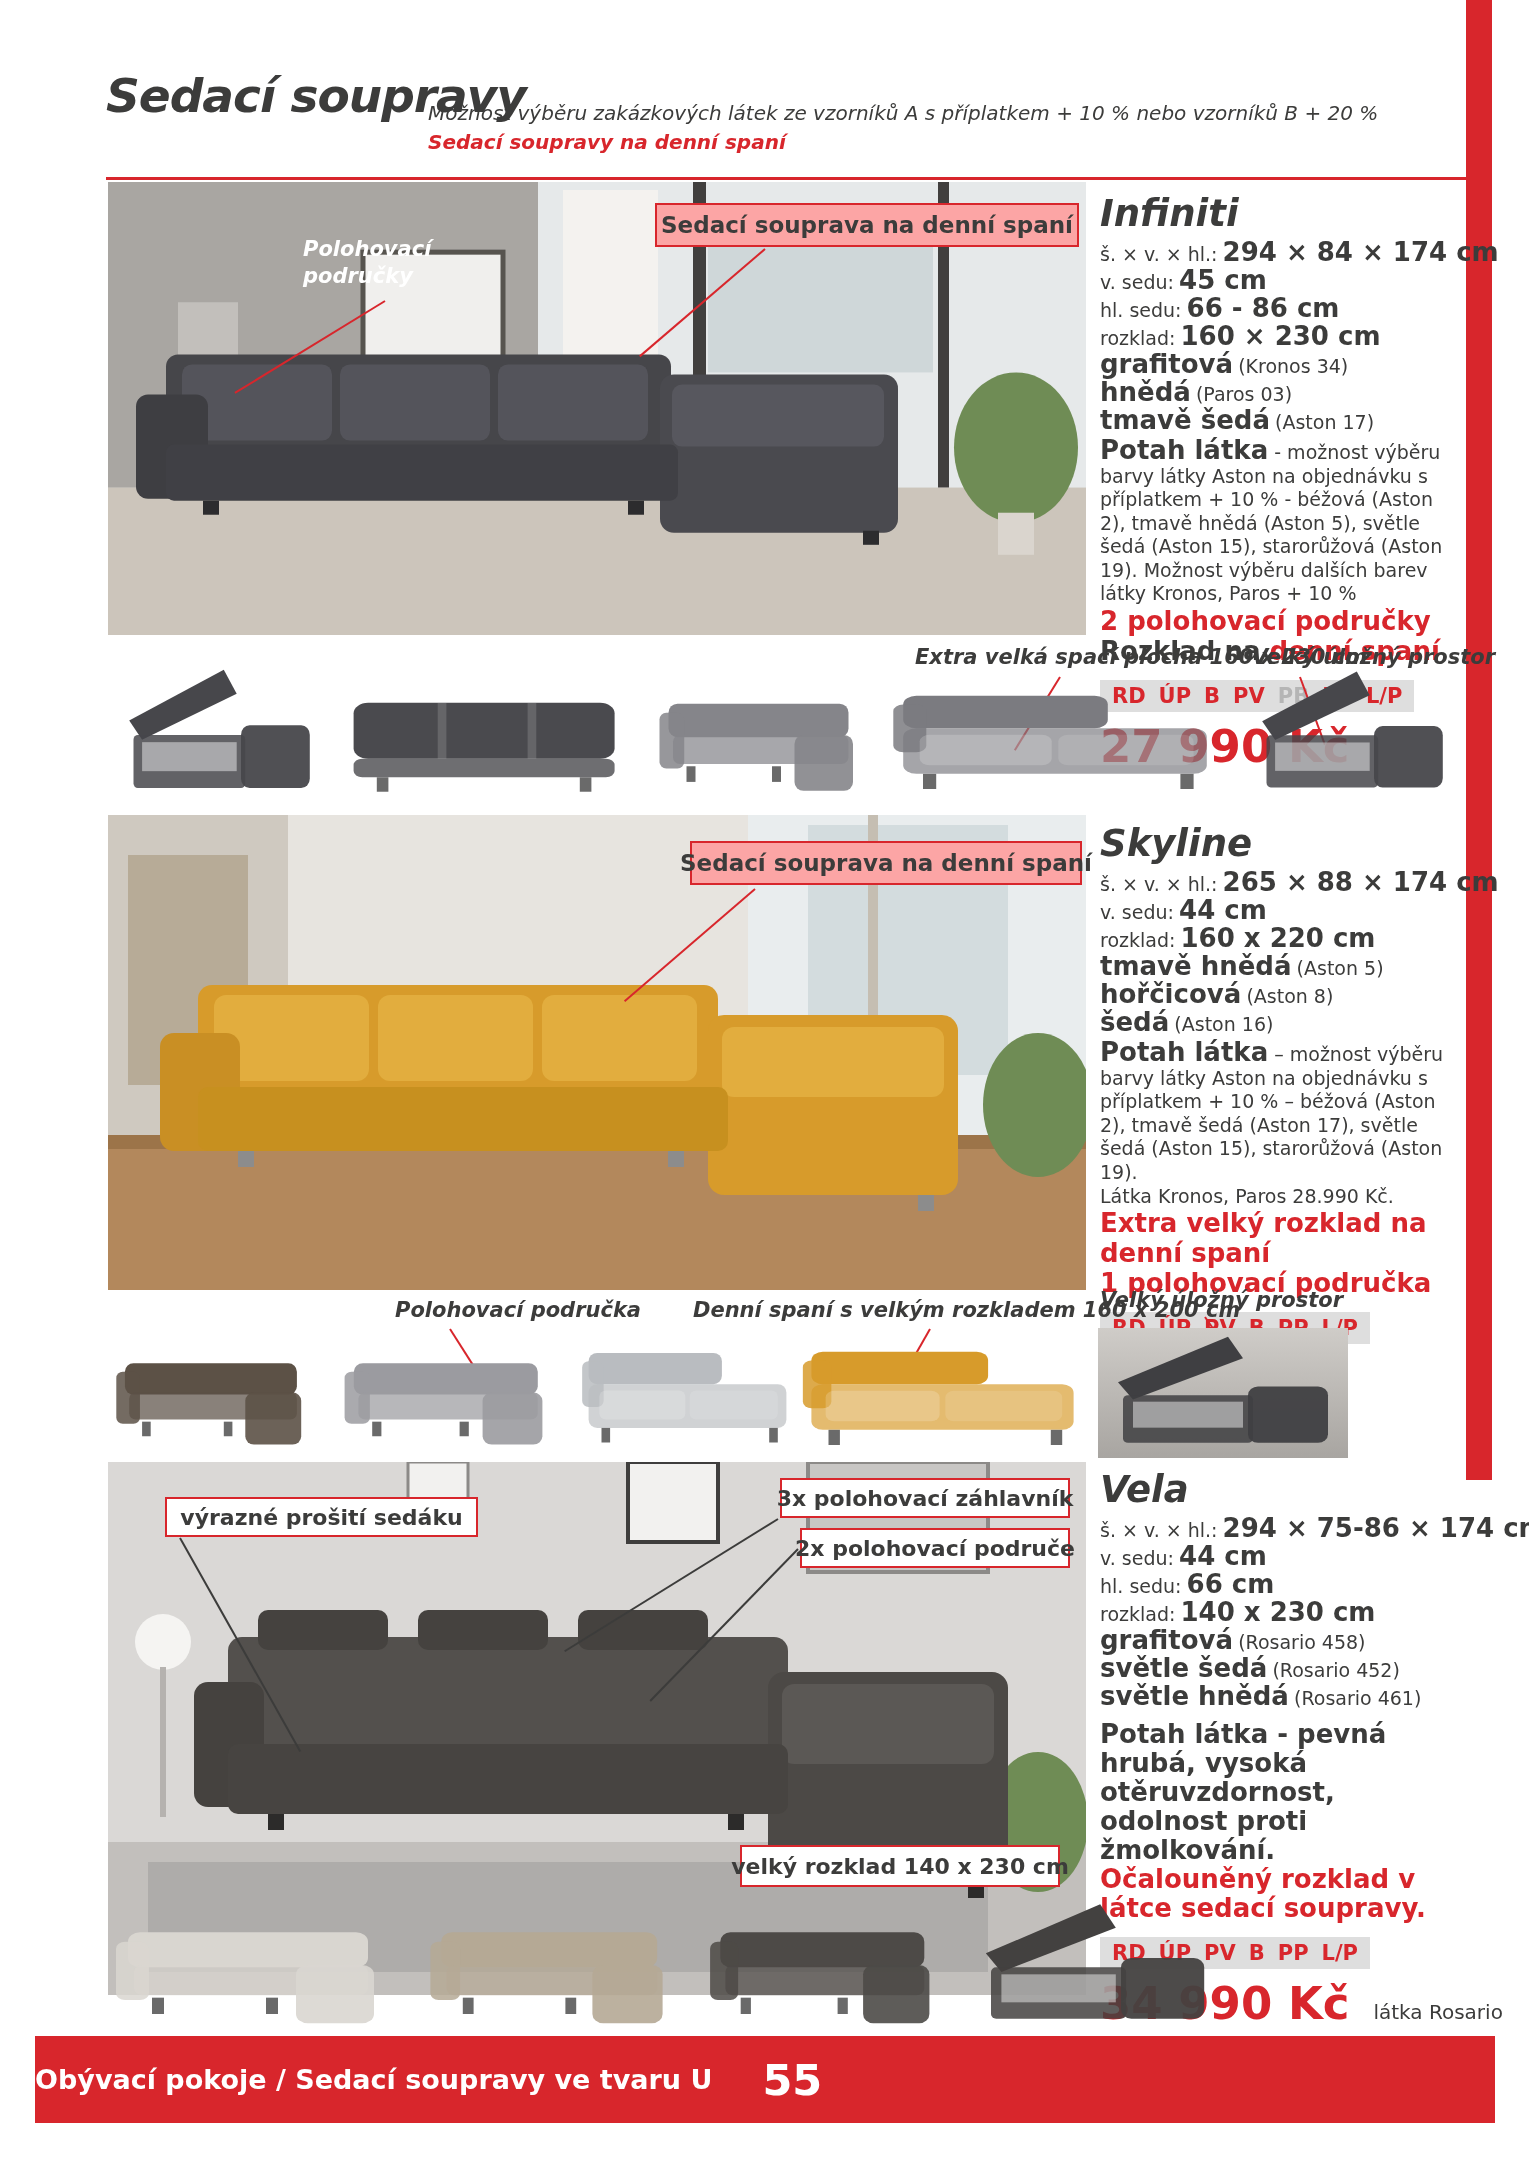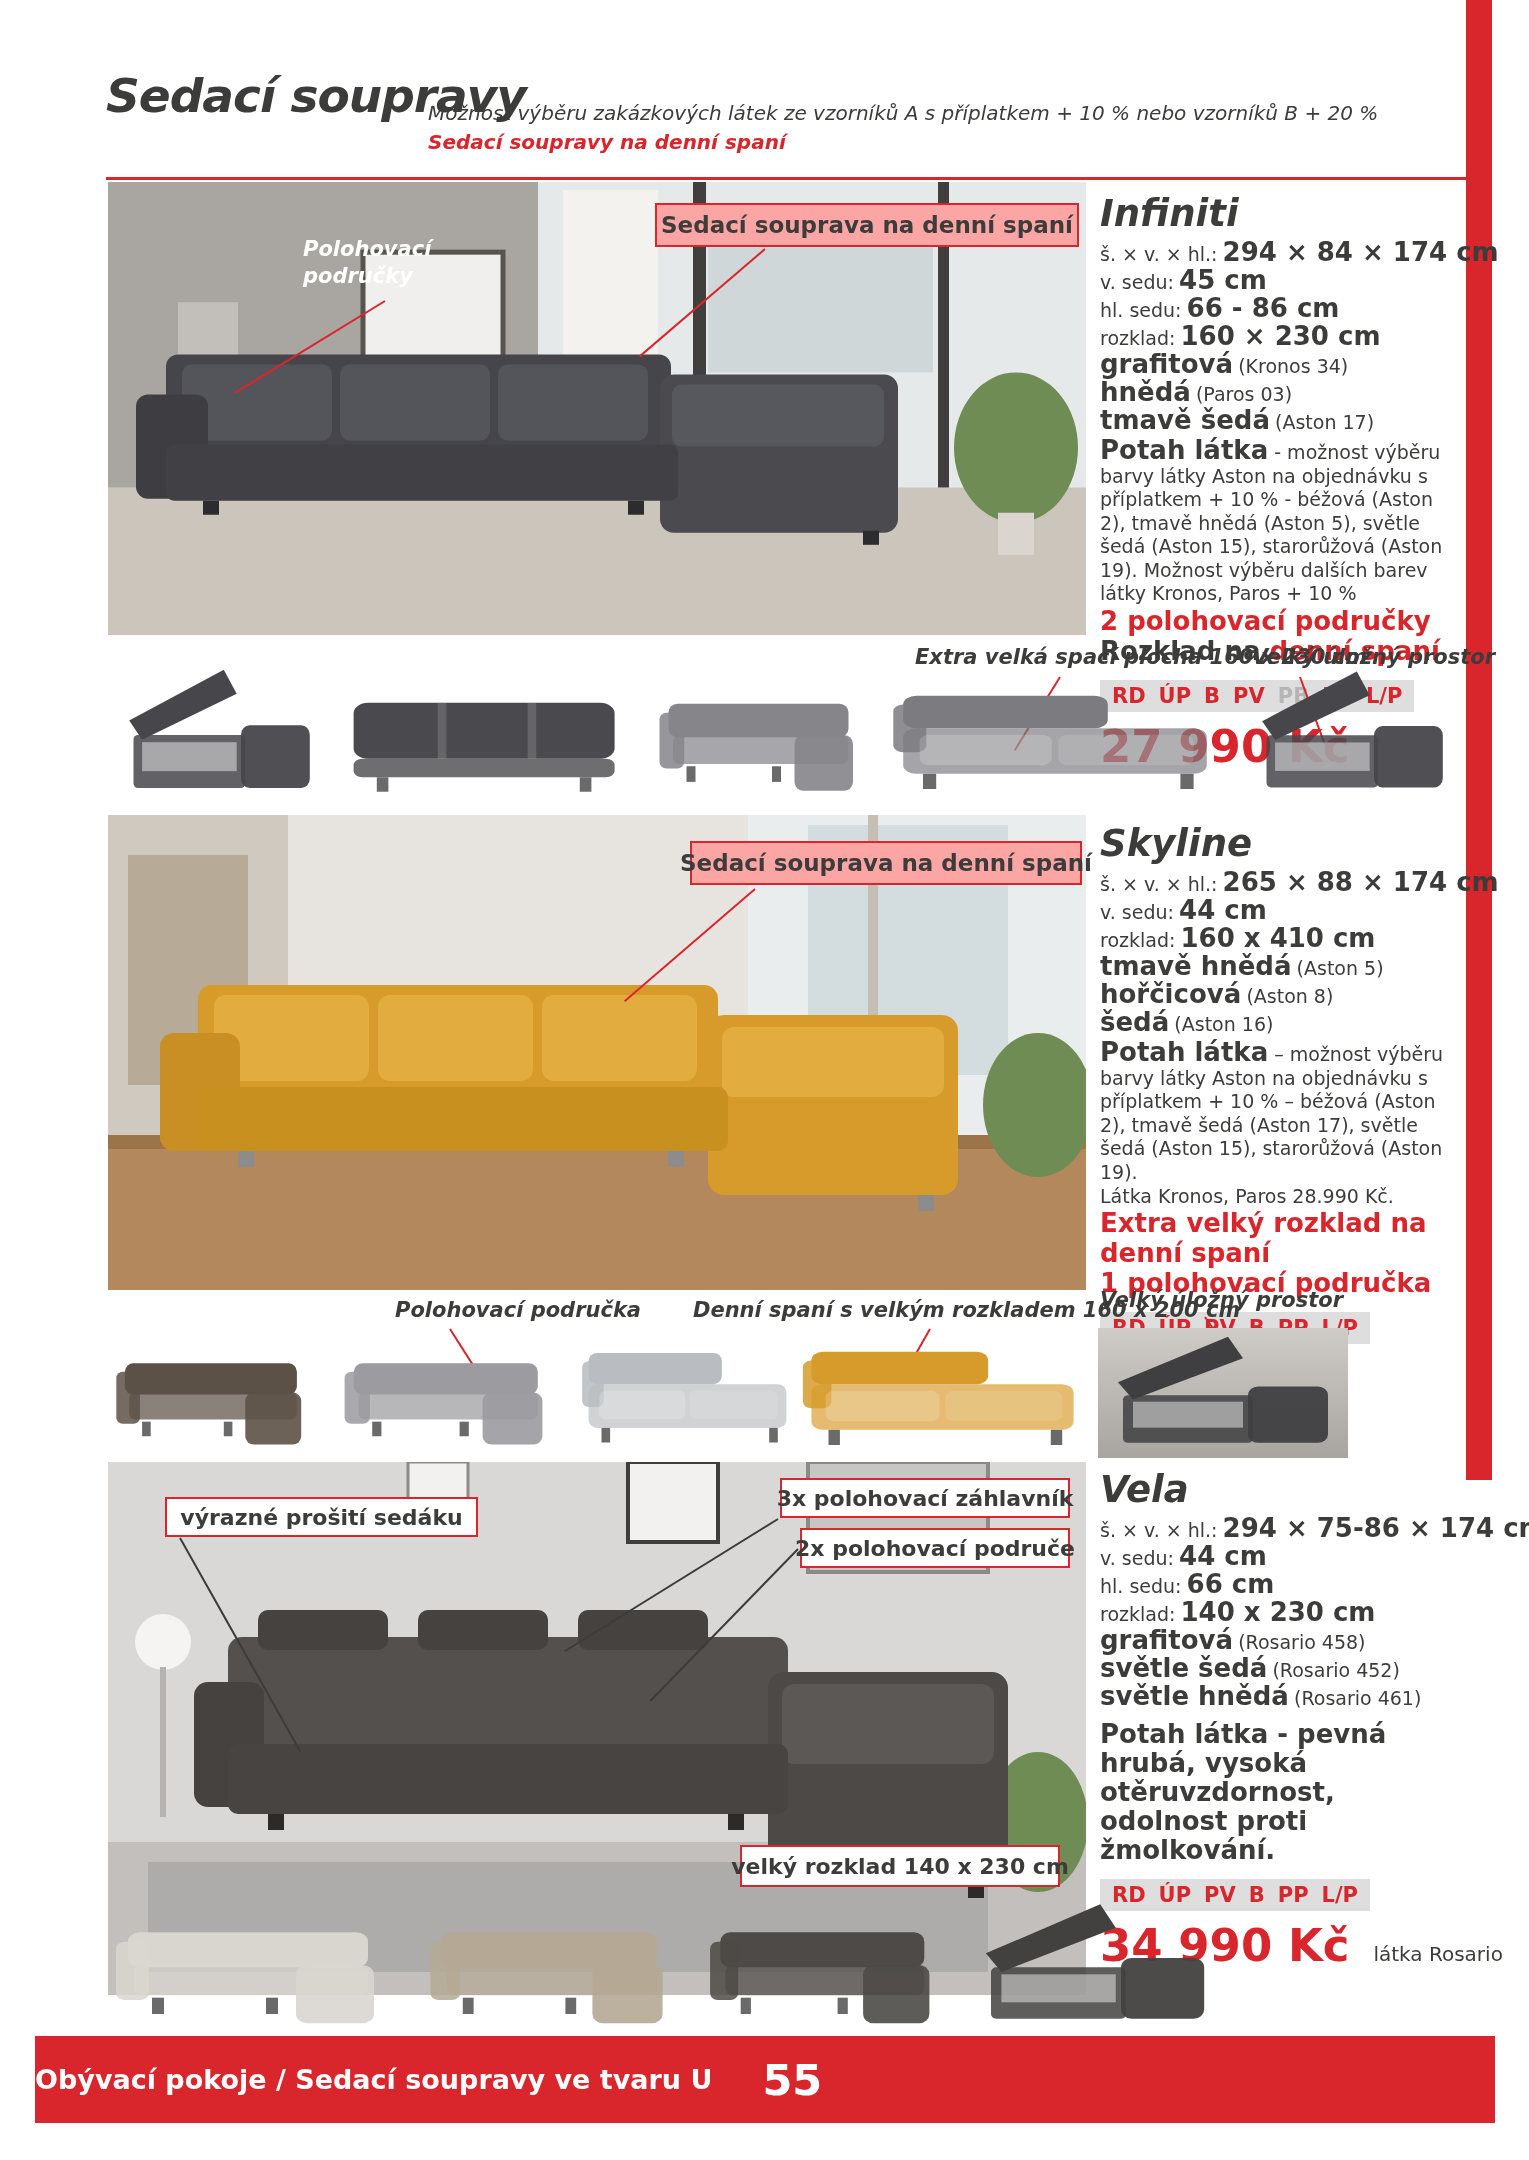--- a/index.html
+++ b/index.html
@@ -226,21 +226,21 @@
       </g>
     </svg>
   </div>
   <div class="plabel" style="left:690px;top:841px;width:392px;height:44px">Sedací souprava na denní spaní</div>
   <div class="ld r" style="left:755px;top:888px;width:172px;transform:rotate(139.3deg)"></div>
 
   <div class="col" style="top:822px">
     <div class="prod-name">Skyline</div>
     <div class="spec"><span class="lbl">š. × v. × hl.:</span> <span class="val">265 × 88 × 174 cm</span></div>
     <div class="spec"><span class="lbl">v. sedu:</span> <span class="val">44 cm</span></div>
-    <div class="spec"><span class="lbl">rozklad:</span> <span class="val">160 x 410 cm</span></div>
+    <div class="spec"><span class="lbl">rozklad:</span> <span class="val">160 x 220 cm</span></div>
     <div class="cline"><span class="cname">tmavě hnědá</span> <span class="ccode">(Aston 5)</span></div>
     <div class="cline"><span class="cname">hořčicová</span> <span class="ccode">(Aston 8)</span></div>
     <div class="cline"><span class="cname">šedá</span> <span class="ccode">(Aston 16)</span></div>
     <div class="para"><span class="fab-lead">Potah látka</span><span> – možnost výběru barvy látky Aston na objednávku s příplatkem + 10 % – béžová (Aston 2), tmavě šedá (Aston 17), světle šedá (Aston 15), starorůžová (Aston 19).</span></div>
     <div class="fab-note">Látka Kronos, Paros 28.990 Kč.</div>
     <div class="feat red">Extra velký rozklad na denní spaní</div>
     <div class="feat red">1 polohovací područka</div>
     <div class="badges">
       <span>RD</span>
       <span>ÚP</span>
@@ -322,20 +322,21 @@
   <div class="col" style="top:1468px">
     <div class="prod-name">Vela</div>
     <div class="spec"><span class="lbl">š. × v. × hl.:</span> <span class="val">294 × 75-86 × 174 cm</span></div>
     <div class="spec"><span class="lbl">v. sedu:</span> <span class="val">44 cm</span></div>
     <div class="spec"><span class="lbl">hl. sedu:</span> <span class="val">66 cm</span></div>
     <div class="spec"><span class="lbl">rozklad:</span> <span class="val">140 x 230 cm</span></div>
     <div class="cline"><span class="cname">grafitová</span> <span class="ccode">(Rosario 458)</span></div>
     <div class="cline"><span class="cname">světle šedá</span> <span class="ccode">(Rosario 452)</span></div>
     <div class="cline"><span class="cname">světle hnědá</span> <span class="ccode">(Rosario 461)</span></div>
     <div class="feat-bold-dark" style="margin-top:8px">Potah látka - pevná hrubá, vysoká otěruvzdornost, odolnost proti žmolkování.</div>
+    <div class="feat-bold-dark red">Očalouněný rozklad v látce sedací soupravy.</div>
     <div class="badges">
       <span>RD</span>
       <span>ÚP</span>
       <span>PV</span>
       <span>B</span>
       <span>PP</span>
       <span>L/P</span>
     </div>
     <div class="price"><span>34 990 Kč</span><span class="pnote">látka Rosario</span></div>
   </div>

